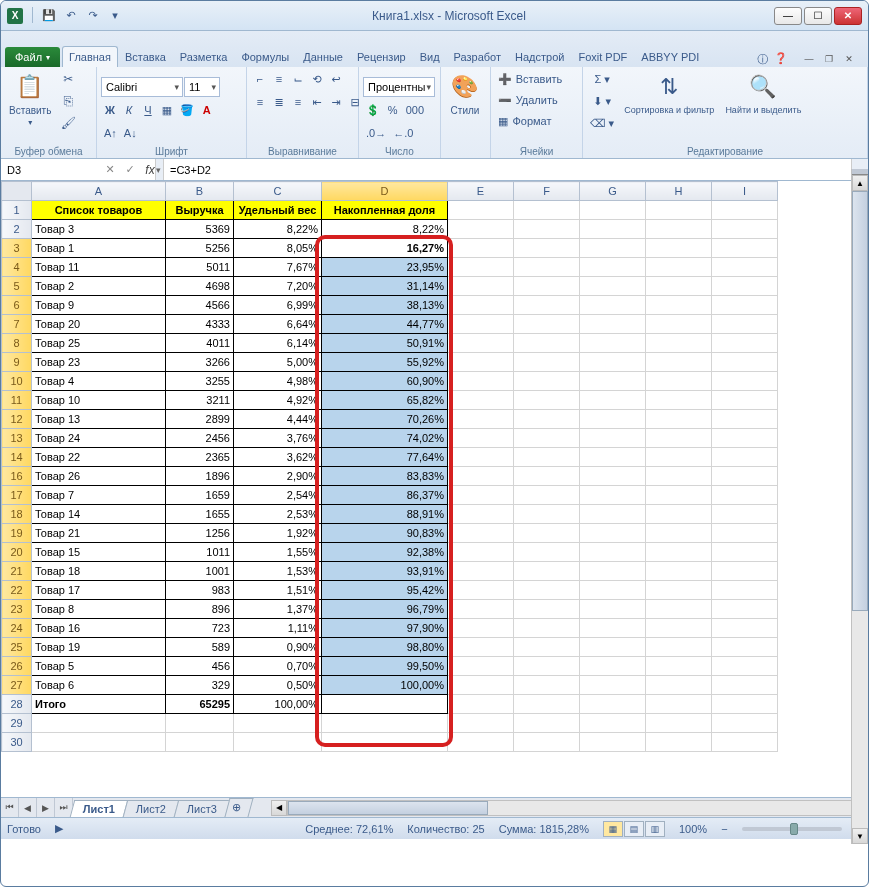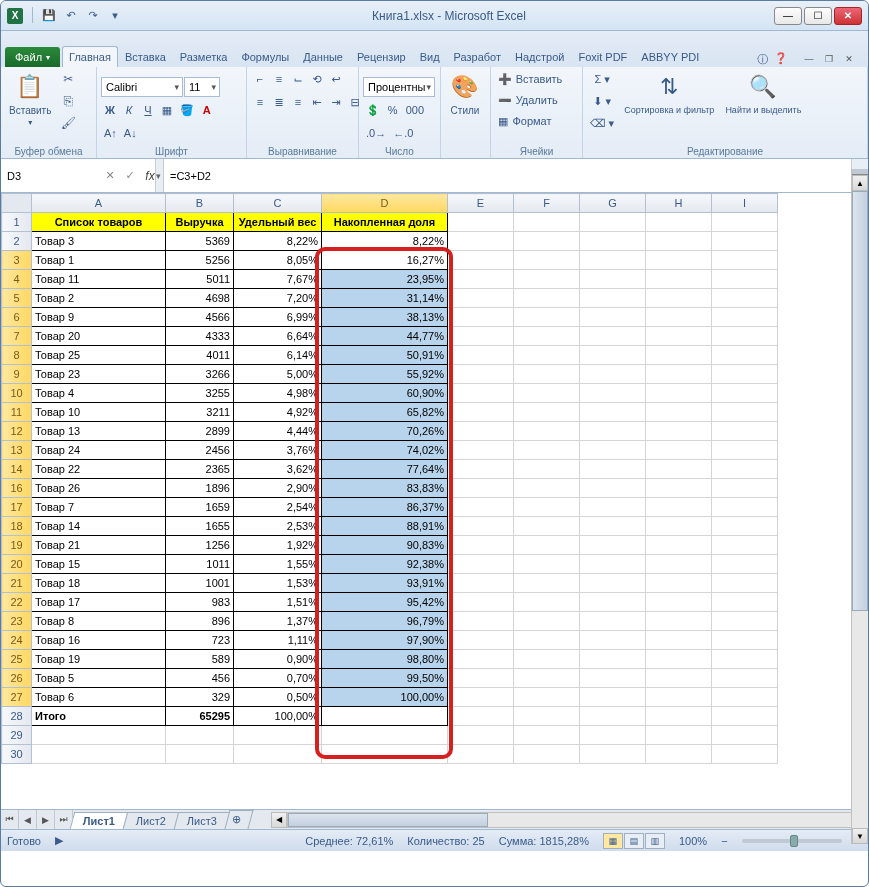--- a/index.html
+++ b/index.html
@@ -34,21 +34,21 @@
 .big-btn { display: flex; flex-direction: column; align-items: center; gap: 2px; padding: 2px 4px; font-size: 10px; color: #3a5a8a; }
 .big-icon { width: 32px; height: 32px; display: flex; align-items: center; justify-content: center; font-size: 22px; }
 .small-col { display: flex; flex-direction: column; gap: 2px; }
 .small-btn { width: 20px; height: 20px; display: flex; align-items: center; justify-content: center; font-size: 12px; color: #3a5a8a; }
 .combo { height: 20px; border: 1px solid #a8bcd8; background: #fff; font-size: 11px; padding: 0 16px 0 4px; display: flex; align-items: center; position: relative; margin-top: 8px; }
 .combo::after { content: '▾'; position: absolute; right: 3px; font-size: 9px; color: #555; }
 .btn-row { display: flex; gap: 1px; }
 .rbtn { min-width: 18px; height: 20px; display: flex; align-items: center; justify-content: center; font-size: 11px; color: #3a5a8a; border: 1px solid transparent; padding: 0 2px; }
 
 
-.formula-bar { height: 34px; border-bottom: 1px solid #a0b8d0; display: flex; align-items: stretch; background: #e8eef6; }
+.formula-bar { height: 22px; border-bottom: 1px solid #a0b8d0; display: flex; align-items: stretch; background: #e8eef6; }
 .name-box { width: 96px; border-right: 1px solid #a0b8d0; display: flex; }
 .name-input { flex: 1; border: none; padding: 0 6px; font-size: 11px; background: #fff; }
 .name-dd { width: 16px; background: #e8eef6; display: flex; align-items: center; justify-content: center; font-size: 9px; color: #666; border-left: 1px solid #ccc; }
 .fx-btns { display: flex; align-items: center; gap: 2px; padding: 0 4px; }
 .fx-btn { width: 18px; height: 18px; display: flex; align-items: center; justify-content: center; font-size: 11px; color: #888; }
 .fx-btn.fx { font-style: italic; color: #444; font-size: 12px; }
 .formula-input { flex: 1; border: none; background: #fff; padding: 0 6px; font-size: 11px; border-left: 1px solid #ccc; }
 
 
 .grid-wrap { position: relative; height: 616px; overflow: hidden; background: #fff; }
@@ -63,21 +63,21 @@
 .colB { width: 68px; }
 .colC { width: 88px; }
 .colD { width: 126px; }
 .colE, .colF, .colG, .colH, .colI { width: 66px; }
 .hdr-cell { background: #ffff00 !important; font-weight: bold; text-align: center; border: 1px solid #000 !important; }
 .data-cell { border: 1px solid #000 !important; }
 .num { text-align: right; }
 .txt { text-align: left; }
 .bold { font-weight: bold; }
 .sel-range { background: #b8d4ec; }
-.active-cell { background: #fff; }
+.active-cell { background: #fff; font-weight: bold; }
 .red-border { position: absolute; border: 4px solid #d62020; border-radius: 10px; pointer-events: none; }
 
 
 .sheet-bar { height: 20px; background: #e4e8ef; border-top: 1px solid #a0b8d0; display: flex; align-items: stretch; font-size: 11px; }
 .sheet-nav { display: flex; }
 .sheet-nav-btn { width: 18px; display: flex; align-items: center; justify-content: center; font-size: 9px; color: #555; border-right: 1px solid #c0c8d4; }
 .sheet-tabs { display: flex; align-items: flex-end; }
 .sheet-tab { padding: 2px 10px; background: #e4e8ef; border: 1px solid #a0b0c0; border-bottom: none; margin-left: -1px; color: #3a5a8a; transform: skewX(-15deg); }
 .sheet-tab span { display: inline-block; transform: skewX(15deg); }
 .sheet-tab.active { background: #fff; font-weight: bold; }

